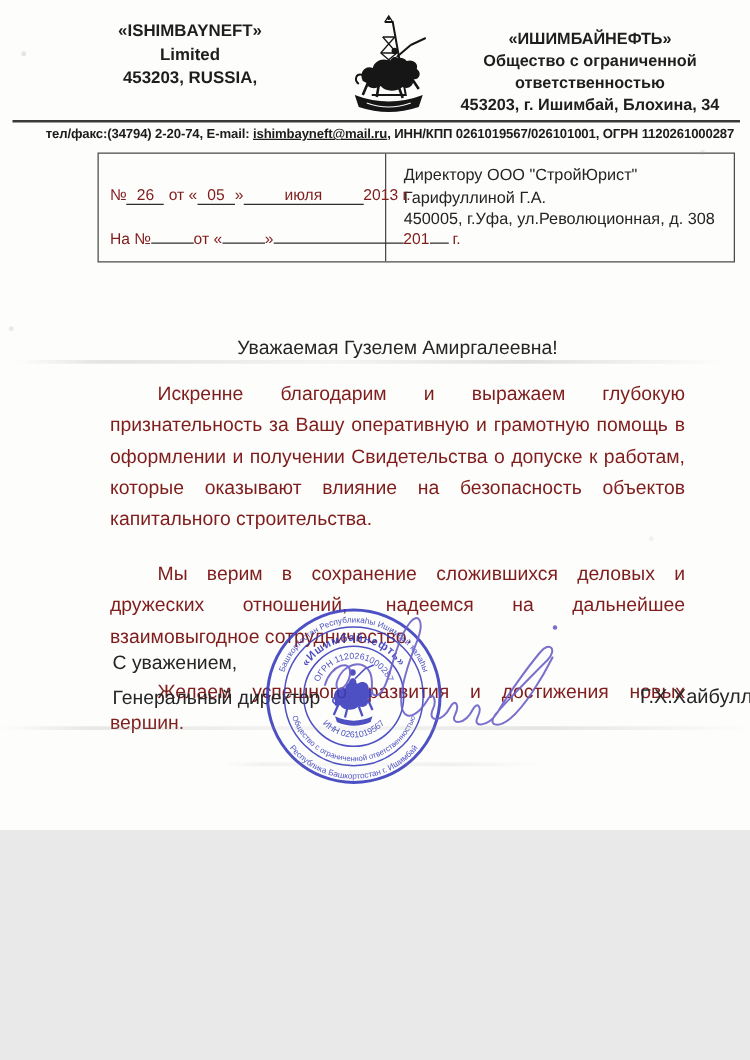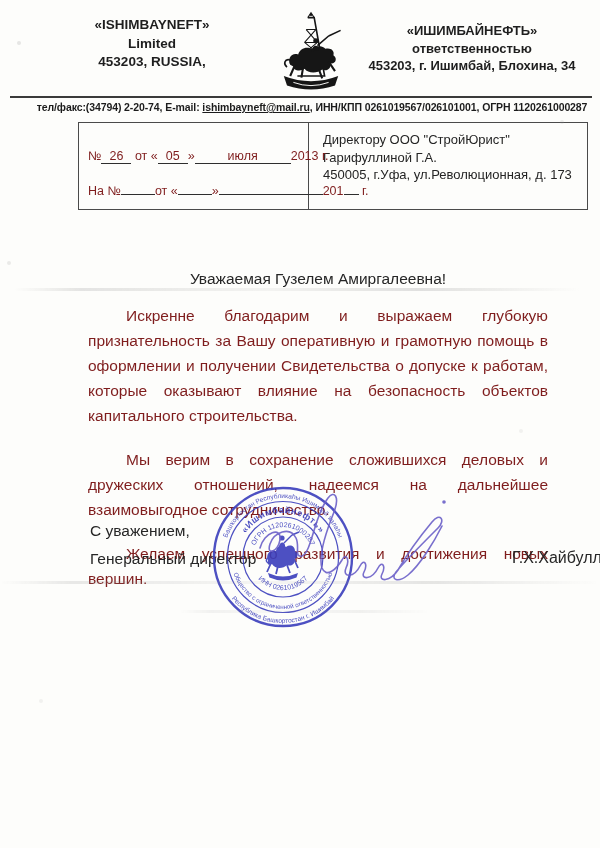--- a/index.html
+++ b/index.html
@@ -1,18 +1,18 @@
 <!DOCTYPE html>
 <html><head>
 <meta charset="utf-8">
 <style>
   html,body{margin:0;padding:0;}
   body{width:600px;height:848px;background:#e9e9e9;}
   .page{
-    position:relative;width:600px;height:848px;background:#fdfdfb;
+    position:relative;width:600px;height:664px;background:#fdfdfb;
     font-family:"Liberation Sans",sans-serif;color:#242424;overflow:hidden;
   }
   
   .header-left{position:absolute;top:16px;left:28px;width:248px;text-align:center;
     font-weight:bold;font-size:13.5px;line-height:18.5px;color:#1e1e1e;}
   .header-right{position:absolute;top:22px;left:352px;width:240px;text-align:center;
     font-weight:bold;font-size:13px;line-height:17.5px;color:#1e1e1e;}
   .header-logo{position:absolute;top:10px;left:271px;width:80px;height:84px;}
   .header-rule{position:absolute;top:96px;left:10px;width:582px;height:2px;background:#3a3a3a;}
   
@@ -84,20 +84,21 @@
     <g stroke="#161616" fill="none">
       <path d="M30,66 L24,80 M40,70 L38,82 M60,72 L64,83 M72,62 L80,74" stroke-width="2.6"></path>
       <path d="M58,42 L72,30 M72,30 L87,23" stroke-width="2"></path>
       <path d="M24,60 C17,58 15,65 20,69" stroke-width="2"></path>
       <path d="M28,88 Q50,96 72,88" stroke="#fdfdfb" stroke-width="1.2"></path>
     </g>
   </svg>
 
   <div class="header-right">
     <div>«ИШИМБАЙНЕФТЬ»</div>
+    <div>Общество с ограниченной</div>
     <div>ответственностью</div>
     <div>453203, г. Ишимбай, Блохина, 34</div>
   </div>
 
   <div class="header-rule"></div>
 
   <div class="contact-line"><span>тел/факс:(34794) 2-20-74,  E-mail: </span><span class="email">ishimbayneft@mail.ru</span><span>,  ИНН/КПП  0261019567/026101001,  ОГРН 1120261000287</span></div>
 
   <div class="ref-box">
     <div class="ref-left">
@@ -105,21 +106,21 @@
         <span>№</span><span class="blank w34">26</span>
         <span>от «</span><span class="blank w34">05</span><span>»</span><span class="blank w108">июля</span><span>2013 г.</span>
       </div>
       <div class="ref-line2">
         <span>На №</span><span class="blank w36"></span><span>от «</span><span class="blank w36"></span><span>»</span><span class="blank w118"></span><span>201</span><span class="blank w16"></span> <span>г.</span>
       </div>
     </div>
     <div class="ref-right">
       <div>Директору ООО "СтройЮрист"</div>
       <div>Гарифуллиной Г.А.</div>
-      <div>450005, г.Уфа, ул.Революционная, д. 173</div>
+      <div>450005, г.Уфа, ул.Революционная, д. 308</div>
     </div>
   </div>
 
   <div class="salutation">Уважаемая Гузелем Амиргалеевна!</div>
 
   <div class="letter-body">
     <p>Искренне благодарим и выражаем глубокую признательность за Вашу оперативную и грамотную помощь в оформлении и получении Свидетельства о допуске к работам, которые оказывают влияние на безопасность объектов капитального строительства.</p>
     <p>Мы верим в сохранение сложившихся деловых и дружеских отношений, надеемся на дальнейшее взаимовыгодное сотрудничество.</p>
     <p>Желаем успешного развития и достижения новых вершин.</p>
   </div>

